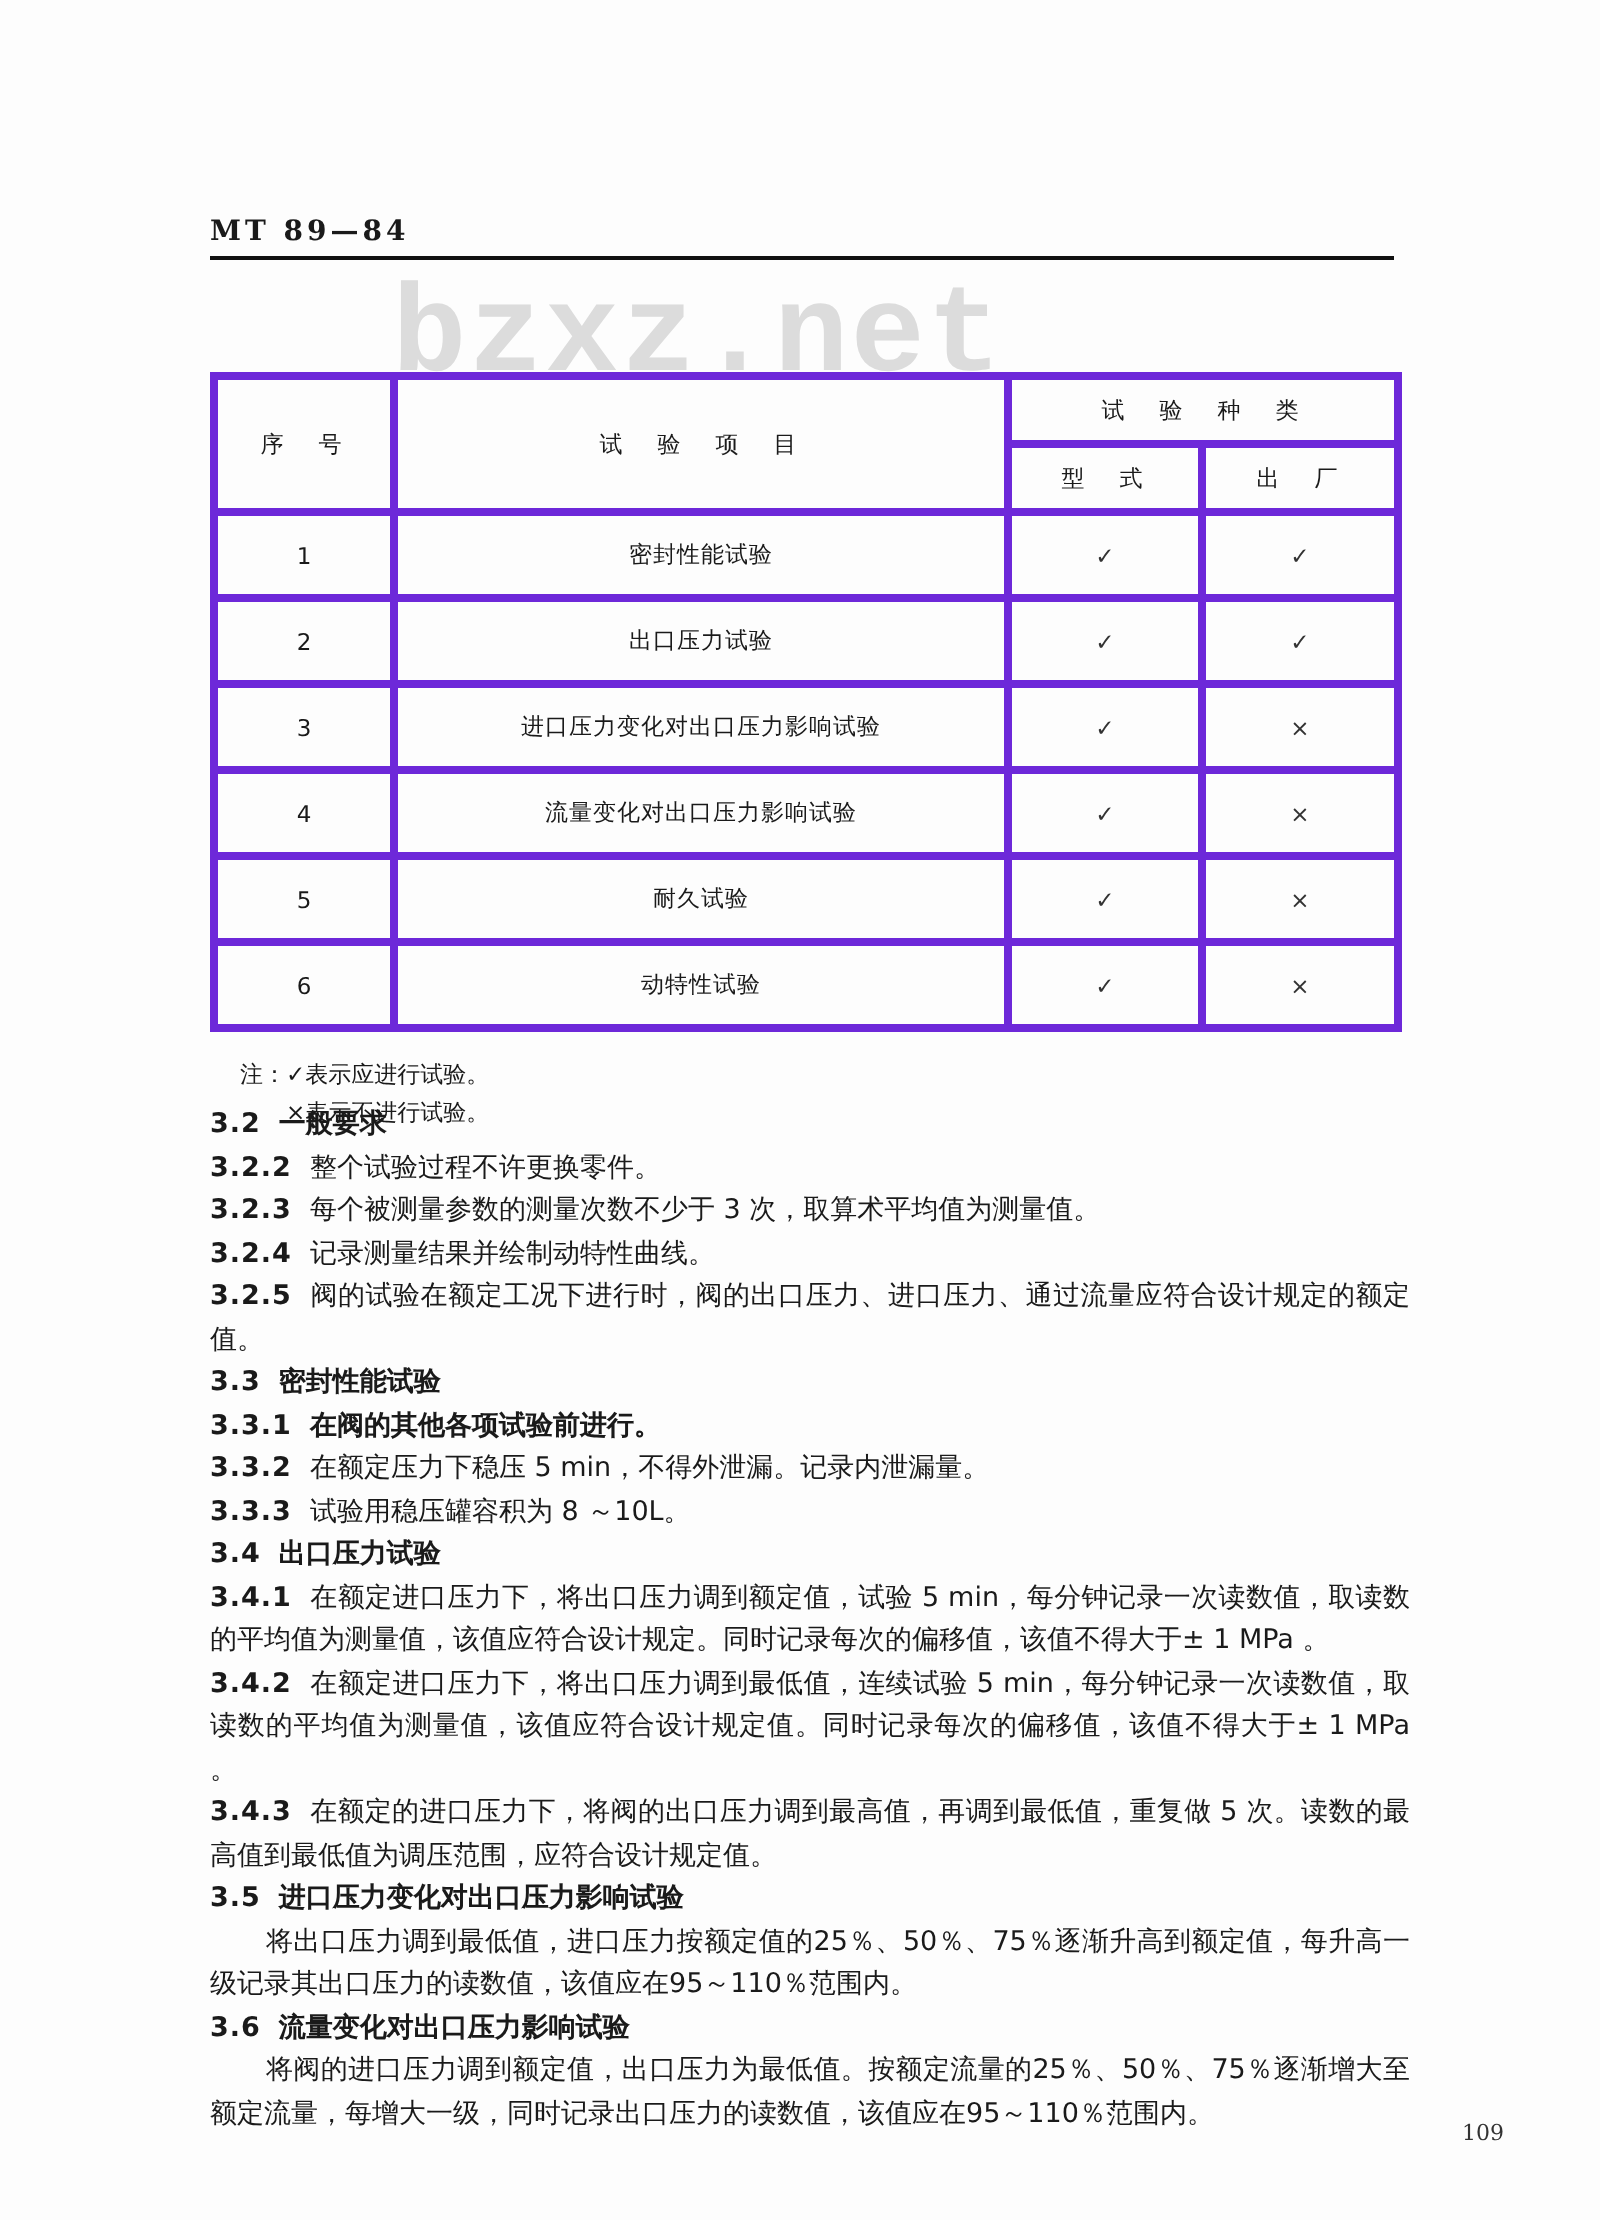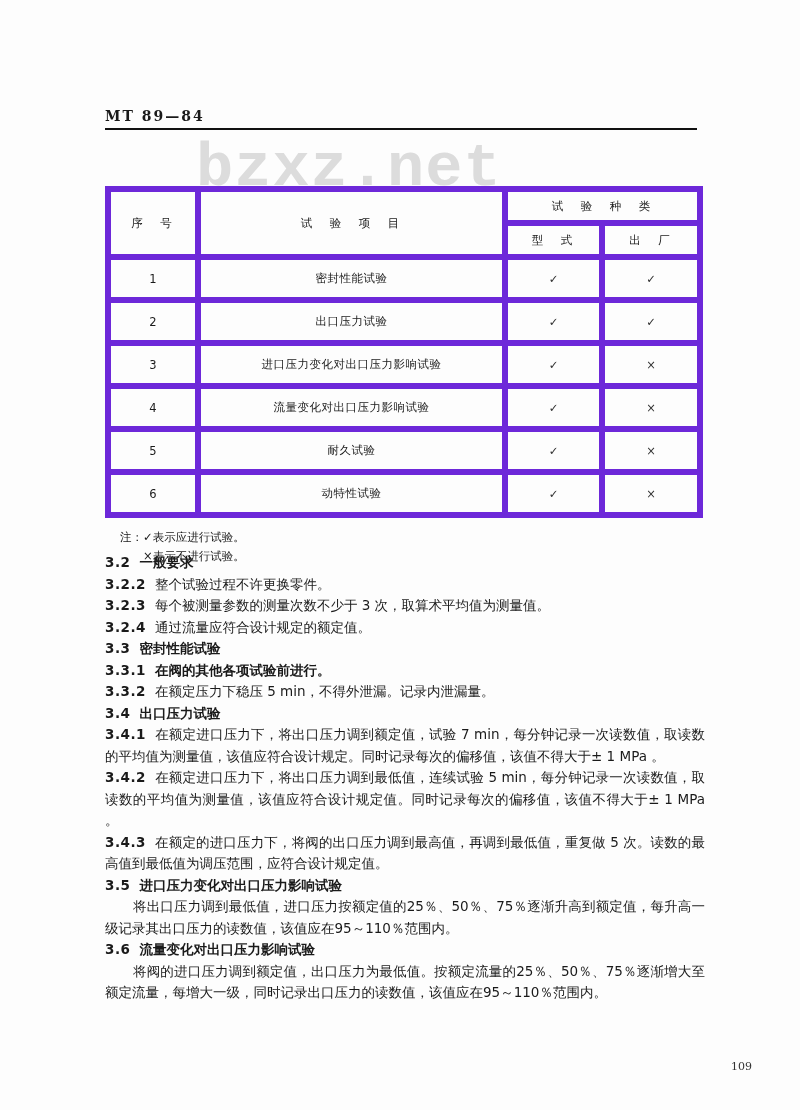--- a/index.html
+++ b/index.html
@@ -78,21 +78,21 @@
     position: absolute;
     left: 105px;
     top: 186px;
     width: 592px;
     border-collapse: collapse;
     z-index: 3;
     background: transparent;
     table-layout: fixed;
   }
   table.spec td, table.spec th {
-    border: 6px solid #6d28d9;
+    border: 4px solid #6d28d9;
     font-weight: normal;
     font-size: 11.5px;
     text-align: center;
     vertical-align: middle;
     font-family: "DejaVu Sans", "Liberation Sans", sans-serif;
     padding: 0;
   }
   table.spec thead th {
     font-size: 11.5px;
     letter-spacing: 3px;
@@ -257,43 +257,49 @@
 
     <p class="lvl3">
       <span class="num">3.2.2</span><span style="font-weight:normal">整个试验过程不许更换零件。</span>
     </p>
 
     <p class="lvl3">
       <span class="num">3.2.3</span><span style="font-weight:normal">每个被测量参数的测量次数不少于 3 次，取算术平均值为测量值。</span>
     </p>
 
     <p class="lvl3">
-      <span class="num">3.2.4</span><span style="font-weight:normal">通过流量应符合设计规定的额定值。</span>
-    </p>
-
+      <span class="num">3.2.4</span><span style="font-weight:normal">记录测量结果并绘制动特性曲线。</span>
+    </p>
+
+    <p class="lvl3">
+      <span class="num">3.2.5</span><span style="font-weight:normal">阀的试验在额定工况下进行时，阀的出口压力、进口压力、通过流量应符合设计规定的额定值。</span>
+    </p>
 
     <p class="lvl2">
       <span class="num">3.3</span><span>密封性能试验</span>
     </p>
 
     <p class="lvl3">
       <span class="num">3.3.1</span><span style="font-weight:bold">在阀的其他各项试验前进行。</span>
     </p>
 
     <p class="lvl3">
       <span class="num">3.3.2</span><span style="font-weight:normal">在额定压力下稳压 5 min，不得外泄漏。记录内泄漏量。</span>
     </p>
 
+    <p class="lvl3">
+      <span class="num">3.3.3</span><span style="font-weight:normal">试验用稳压罐容积为 8 ～10L。</span>
+    </p>
 
     <p class="lvl2">
       <span class="num">3.4</span><span>出口压力试验</span>
     </p>
 
     <p class="lvl3">
-      <span class="num">3.4.1</span><span style="font-weight:normal">在额定进口压力下，将出口压力调到额定值，试验 7 min，每分钟记录一次读数值，取读数的平均值为测量值，该值应符合设计规定。同时记录每次的偏移值，该值不得大于± 1 MPa 。</span>
+      <span class="num">3.4.1</span><span style="font-weight:normal">在额定进口压力下，将出口压力调到额定值，试验 5 min，每分钟记录一次读数值，取读数的平均值为测量值，该值应符合设计规定。同时记录每次的偏移值，该值不得大于± 1 MPa 。</span>
     </p>
 
     <p class="lvl3">
       <span class="num">3.4.2</span><span style="font-weight:normal">在额定进口压力下，将出口压力调到最低值，连续试验 5 min，每分钟记录一次读数值，取读数的平均值为测量值，该值应符合设计规定值。同时记录每次的偏移值，该值不得大于± 1 MPa 。</span>
     </p>
 
     <p class="lvl3">
       <span class="num">3.4.3</span><span style="font-weight:normal">在额定的进口压力下，将阀的出口压力调到最高值，再调到最低值，重复做 5 次。读数的最高值到最低值为调压范围，应符合设计规定值。</span>
     </p>
 

